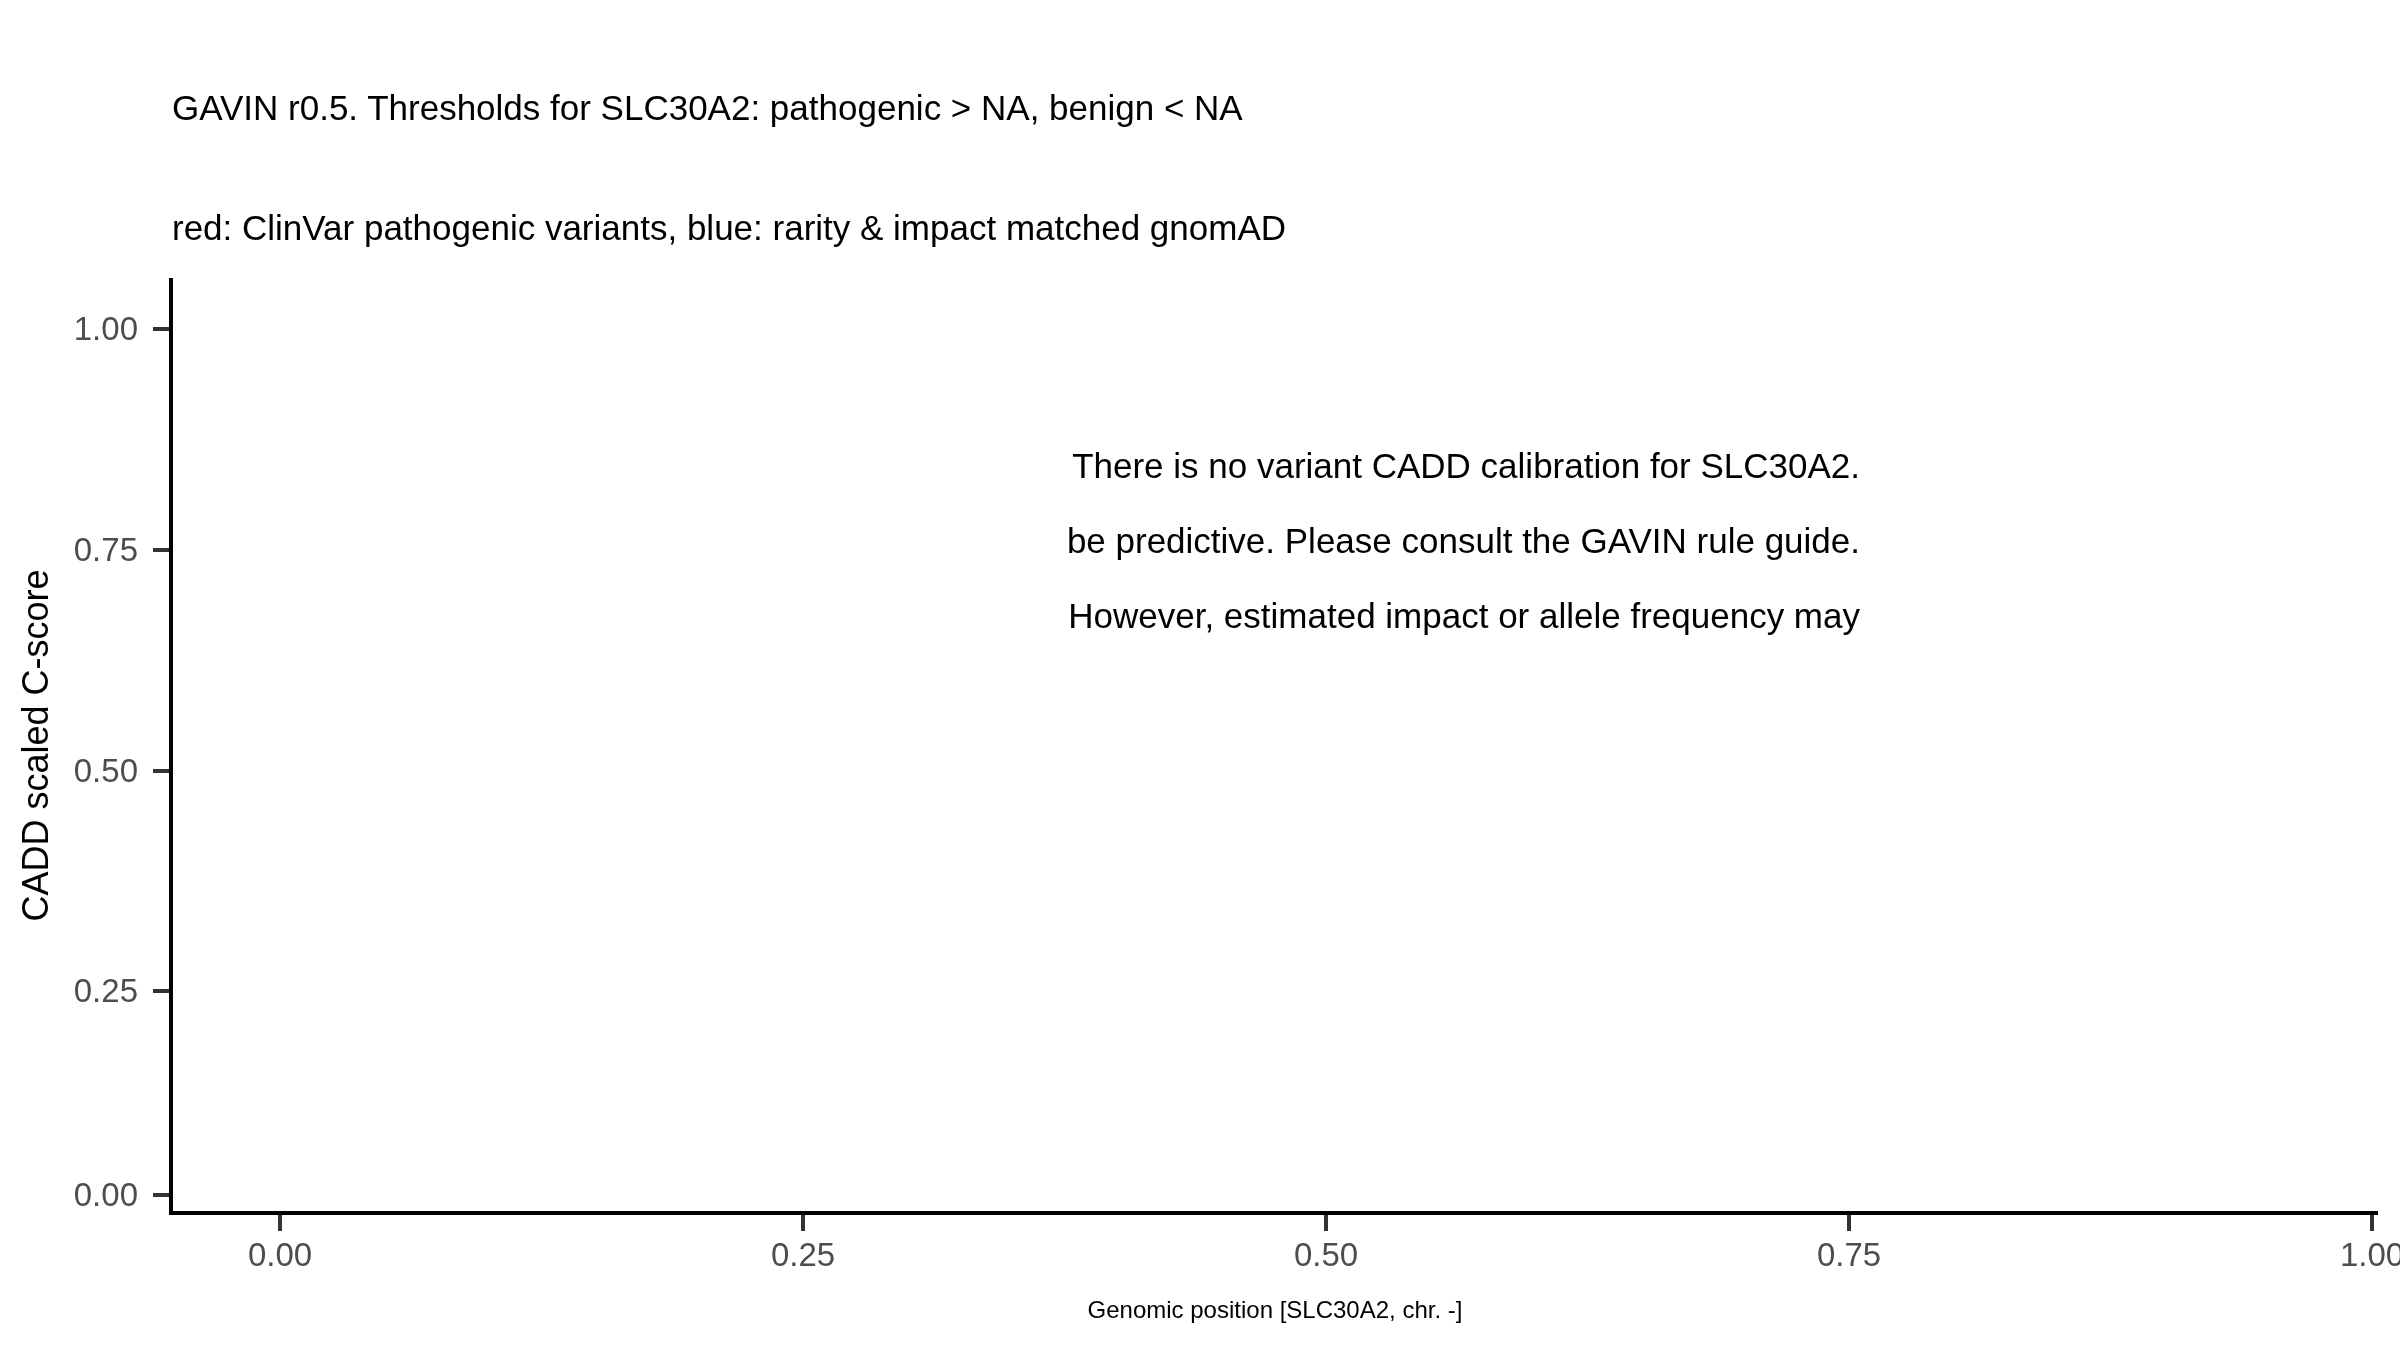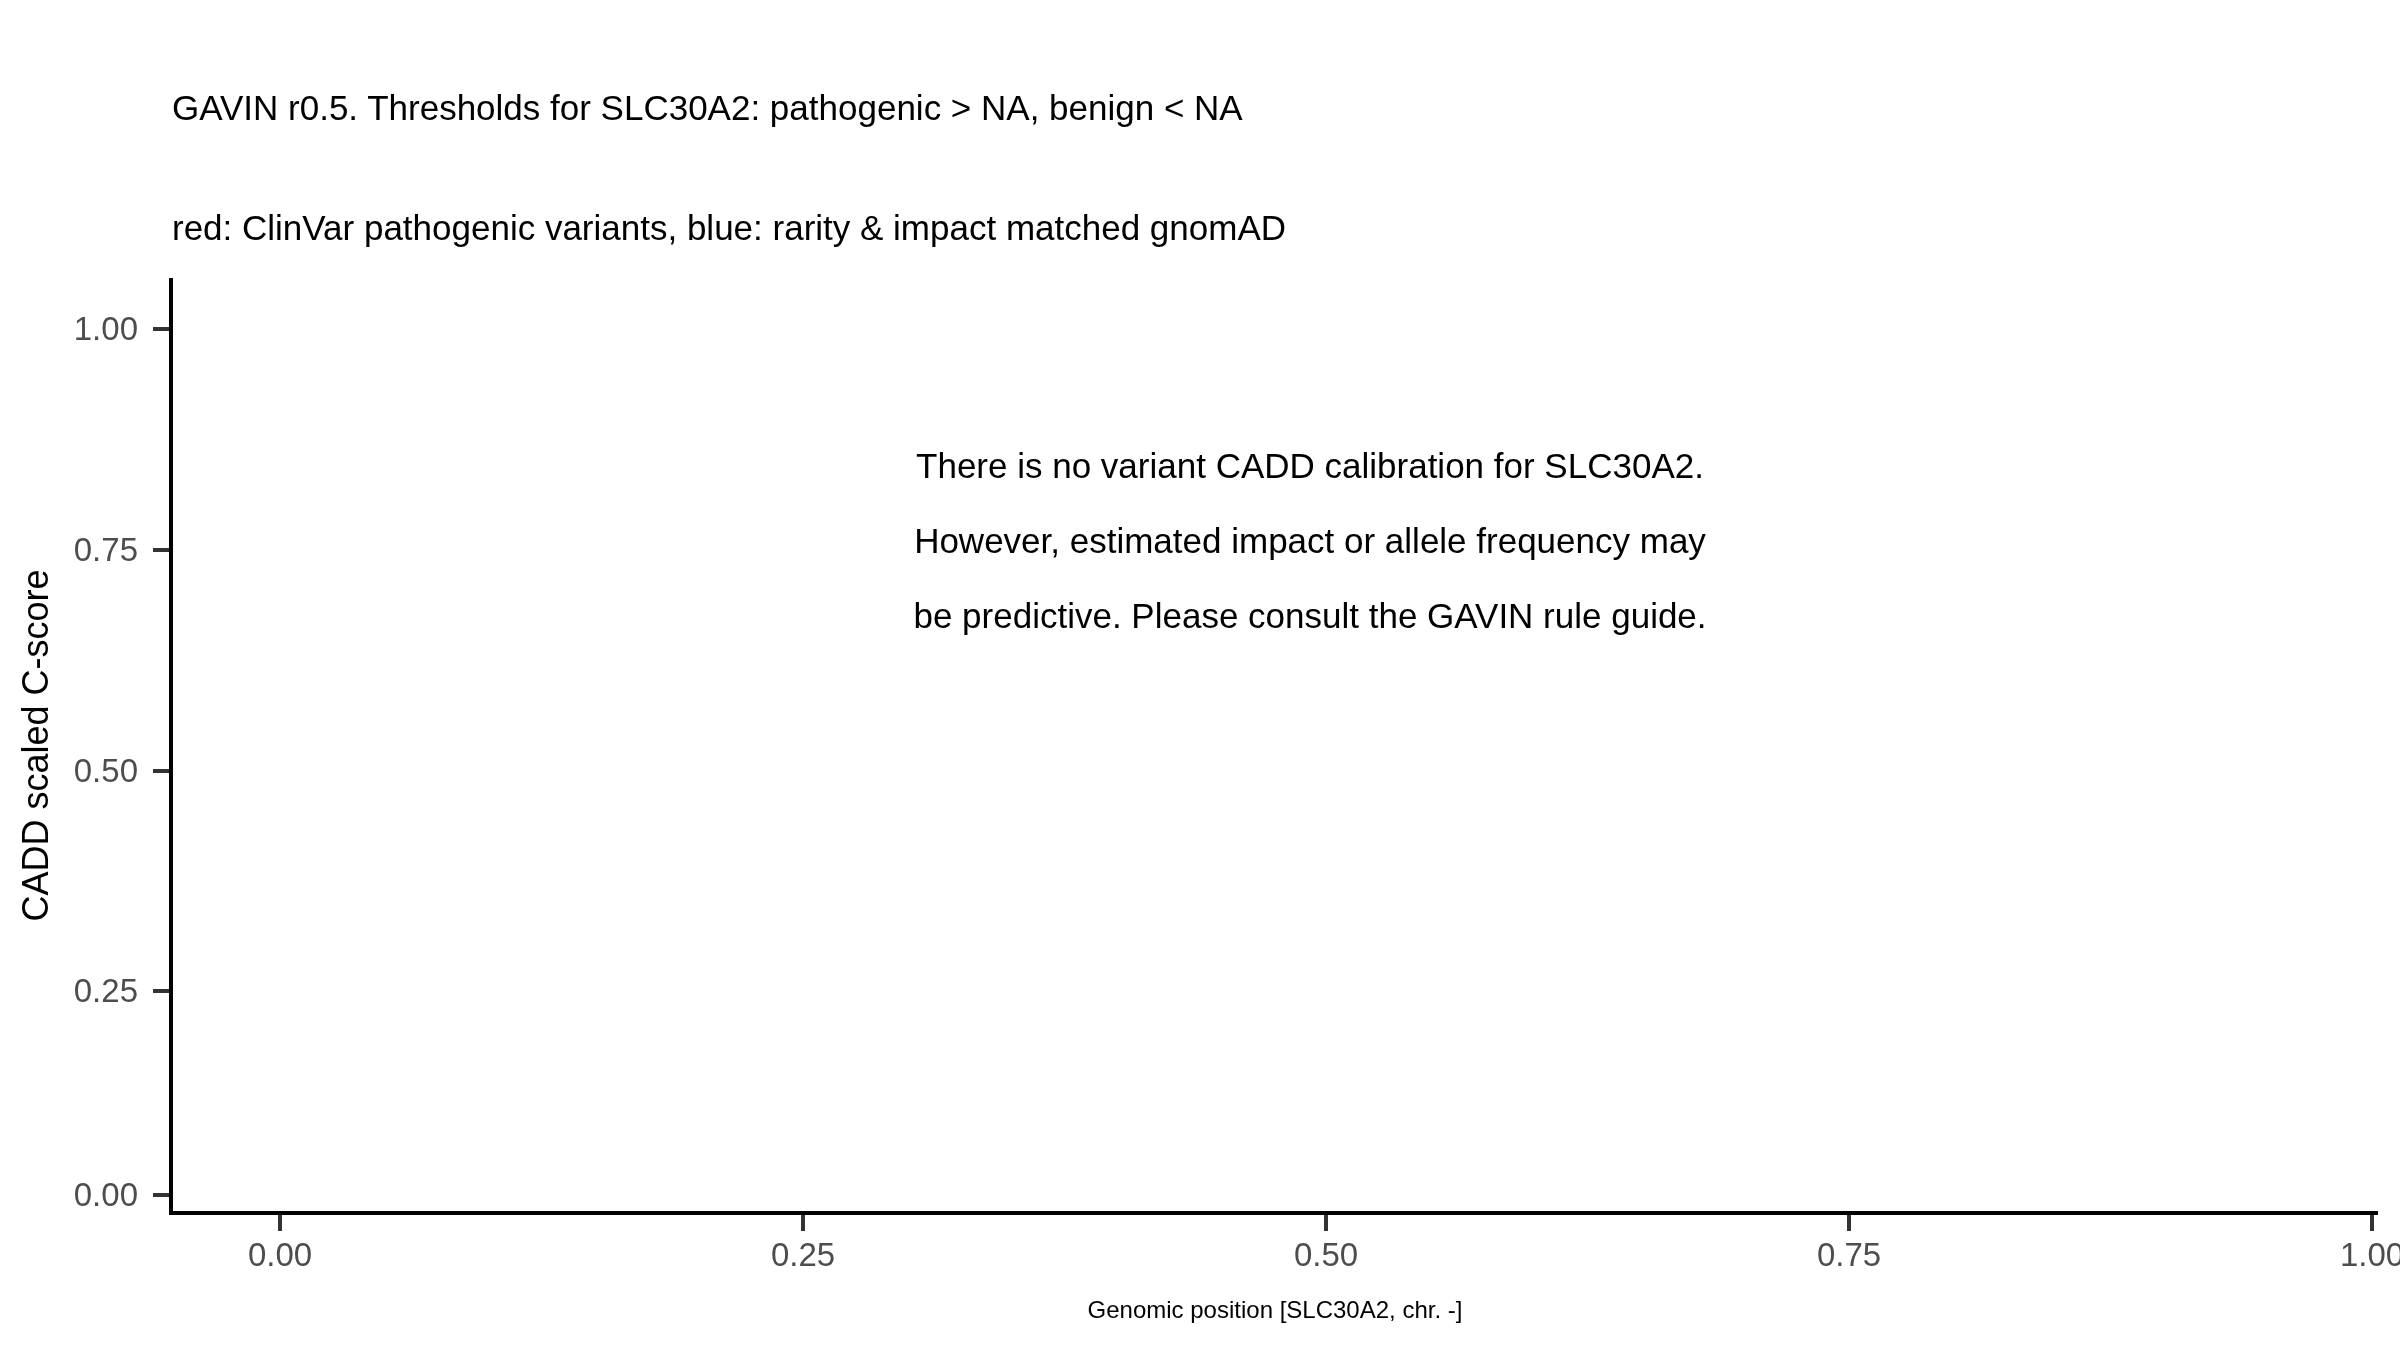--- a/index.html
+++ b/index.html
@@ -136,21 +136,21 @@
     position: absolute;
     left: 760px;
     top: 428px;
     width: 1100px;
   }
   #annotation .ann-line {
     display: block;
     font-size: 35px;
     line-height: 75px;
     color: #000000;
-    text-align: center;
+    text-align: right;
     white-space: pre;
   }
 </style>
 </head>
 <body>
 
 <div id="plot-title">
   <span class="title-line">GAVIN r0.5. Thresholds for SLC30A2: pathogenic &gt; NA, benign &lt; NA</span>
   <span class="title-line">red: ClinVar pathogenic variants, blue: rarity &amp; impact matched gnomAD</span>
   <span class="title-line">variants, green: RefSeq exons, grey: genome-wide fallback threshold</span>
@@ -193,15 +193,15 @@
   <div class="ticklabel-x" style="left:2292px;">1.00</div>
 </div>
 
 <div id="ylab-wrap">
   <div id="ylab">CADD scaled C-score</div>
 </div>
 <div id="xlab">Genomic position [SLC30A2, chr. -]</div>
 
 <div id="annotation">
   <span class="ann-line">There is no variant CADD calibration for SLC30A2.</span>
+  <span class="ann-line">be predictive. Please consult the GAVIN rule guide.</span>
   <span class="ann-line">However, estimated impact or allele frequency may</span>
-  <span class="ann-line">be predictive. Please consult the GAVIN rule guide.</span>
 </div>
 
 </body></html>

